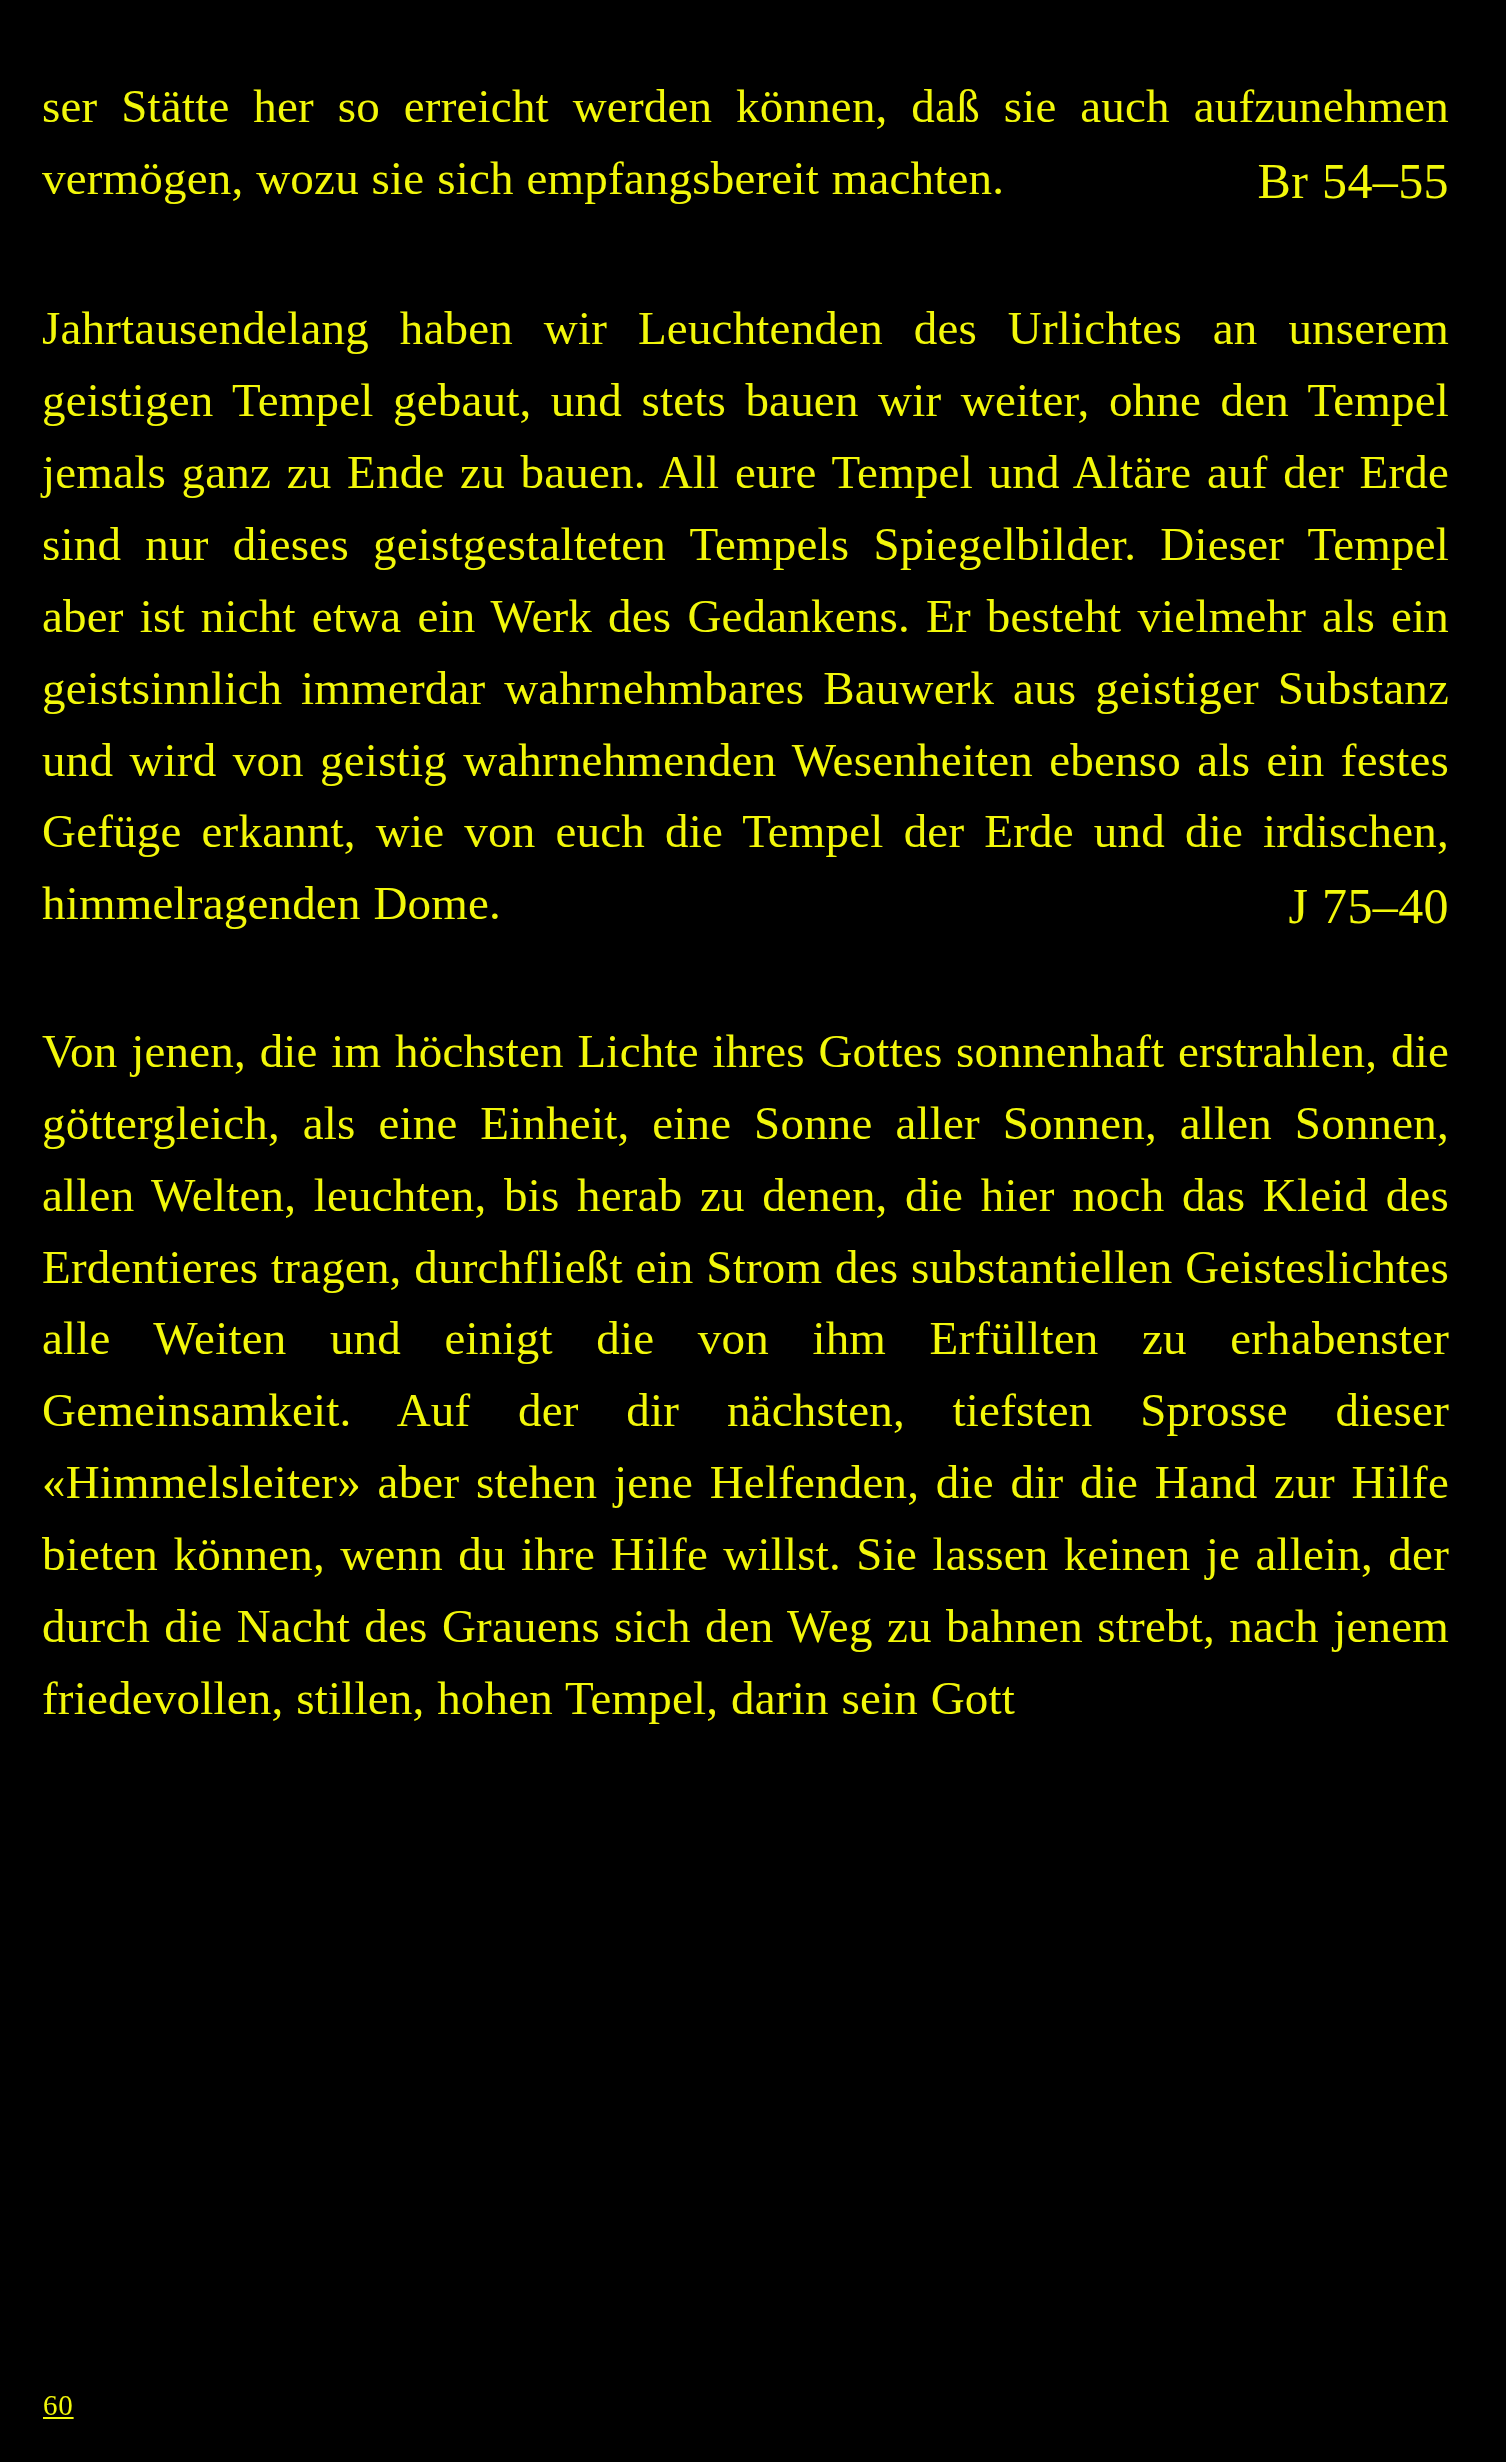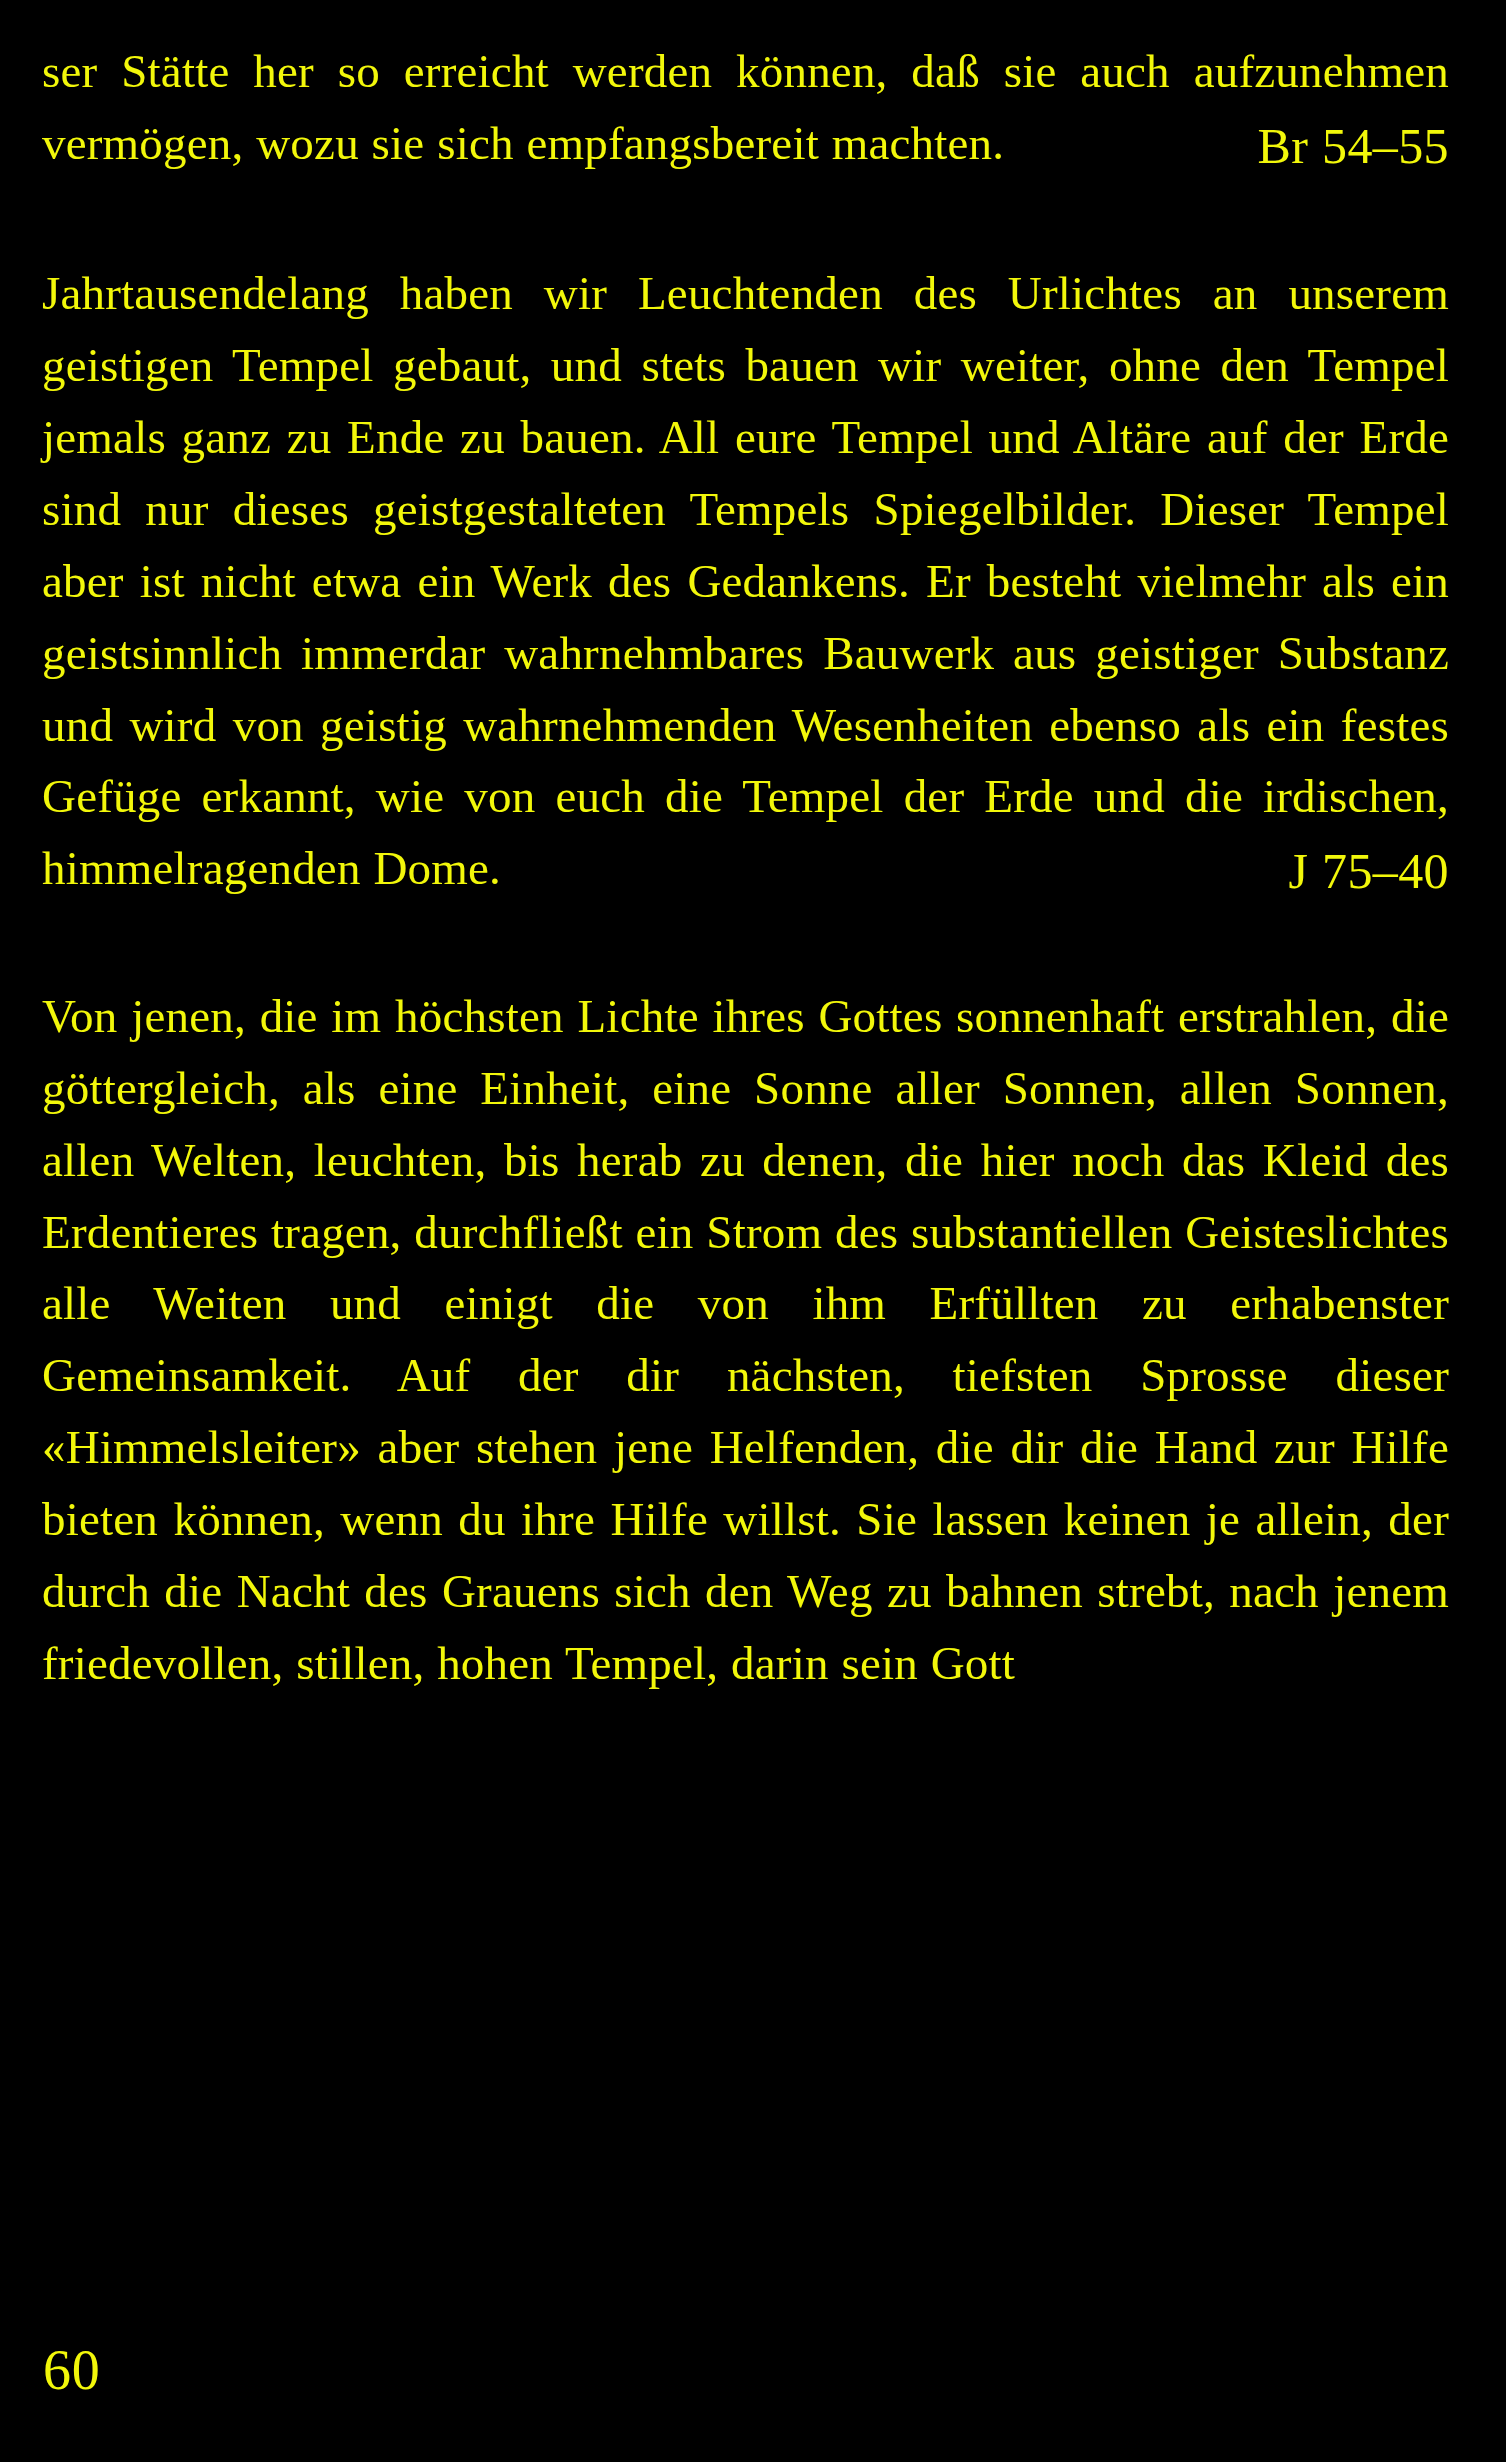--- a/index.html
+++ b/index.html
@@ -12,21 +12,21 @@
     min-height: 2462px;
     font-family: "Liberation Serif", serif;
     color: #f2f70a;
   }
   .page {
     position: relative;
     width: 1507px;
     min-height: 2462px;
     background: #000000;
     box-sizing: border-box;
-    padding: 28px 58px 0 42px;
+    padding: 63px 58px 0 42px;
   }
   .para {
     font-size: 47px;
     line-height: 1.53;
     text-align: justify;
     text-justify: inter-word;
     letter-spacing: 0.2px;
     margin: 0;
     word-spacing: 0.8px;
   }
@@ -43,23 +43,24 @@
     float: right;
     font-size: 50px;
     letter-spacing: 0.4px;
   }
   .clearer {
     clear: both;
   }
   .page-number {
     position: absolute;
     left: 43px;
-    bottom: 60px;
-    font-size: 56px;
+    bottom: 40px;
+    font-size: 29px;
     letter-spacing: 0.8px;
+    text-decoration: underline;
   }
   .para > span {
     display: inline;
   }
 </style>
 </head>
 <body>
 
 <div class="page">
 

